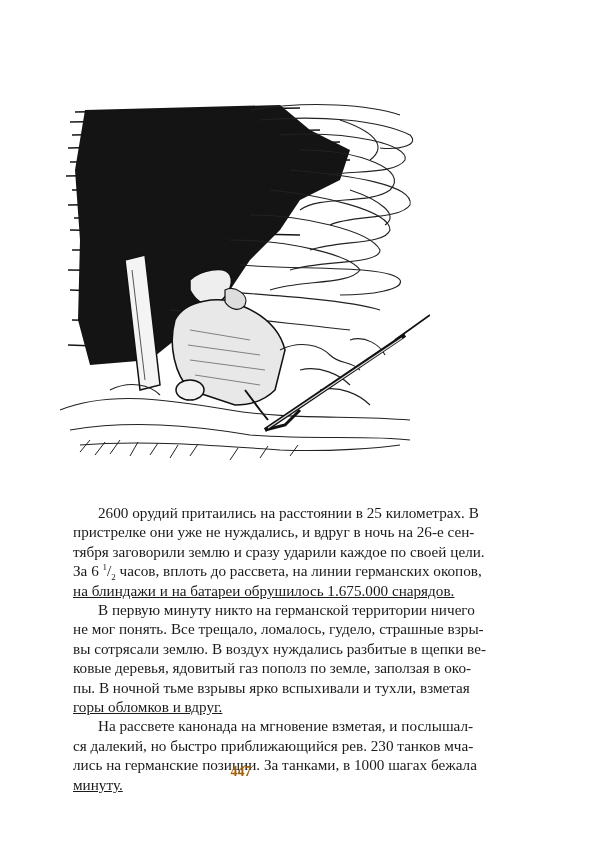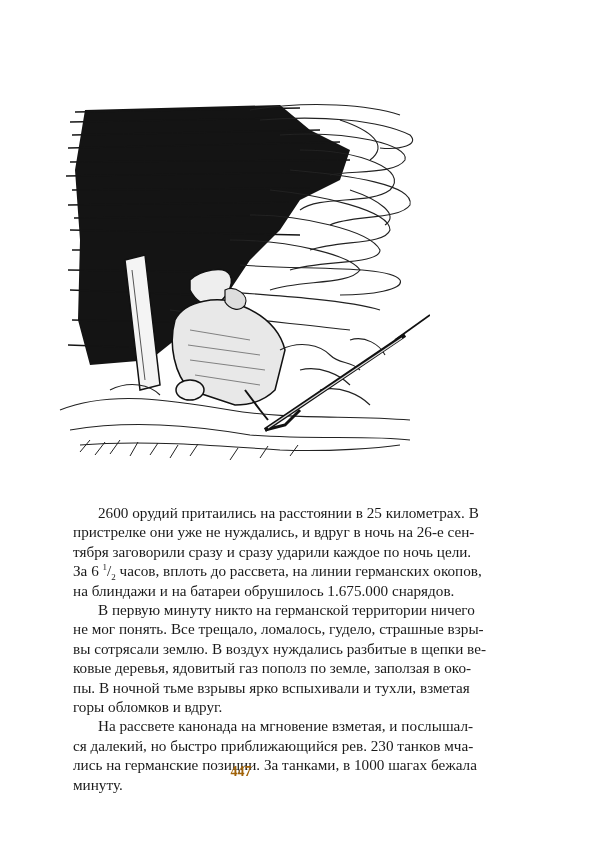--- a/index.html
+++ b/index.html
@@ -38,20 +38,21 @@
       hyphens: manual;
     }
     .line {
       display: block;
       text-align: justify;
       text-align-last: justify;
       white-space: nowrap;
     }
     .line.last {
       text-align-last: left;
+      text-decoration: underline;
     }
     .line.indent {
       padding-left: 25px;
     }
     .frac sup, .frac sub {
       font-size: 9px;
       line-height: 0;
     }
     .page-number {
       position: absolute;
@@ -156,21 +157,21 @@
       <path d="M345 250 L380 225" stroke="#111" stroke-width="1.8" fill="none"></path>
       <path d="M218 338 L352 248" stroke="#ddd" stroke-width="1.2" fill="none"></path>
     </g>
   </svg>
 </div>
 
 <div class="text-block">
   <div class="paragraph">
     <span class="line indent">2600 орудий притаились на расстоянии в 25 километрах. В</span>
     <span class="line">пристрелке они уже не нуждались, и вдруг в ночь на 26-е сен-</span>
-    <span class="line">тября заговорили сразу и сразу ударили каждое по ночь цели.</span>
+    <span class="line">тября заговорили землю и сразу ударили каждое по своей цели.</span>
     <span class="line frac"><span>За 6 </span><sup>1</sup><span>/</span><sub>2</sub><span> часов, вплоть до рассвета, на линии германских окопов,</span></span>
     <span class="line last">на блиндажи и на батареи обрушилось 1.675.000 снарядов.</span>
   </div>
   <div class="paragraph">
     <span class="line indent">В первую минуту никто на германской территории ничего</span>
     <span class="line">не мог понять. Все трещало, ломалось, гудело, страшные взры-</span>
     <span class="line">вы сотрясали землю. В воздух нуждались разбитые в щепки ве-</span>
     <span class="line">ковые деревья, ядовитый газ пополз по земле, заползая в око-</span>
     <span class="line">пы. В ночной тьме взрывы ярко вспыхивали и тухли, взметая</span>
     <span class="line last">горы обломков и вдруг.</span>

